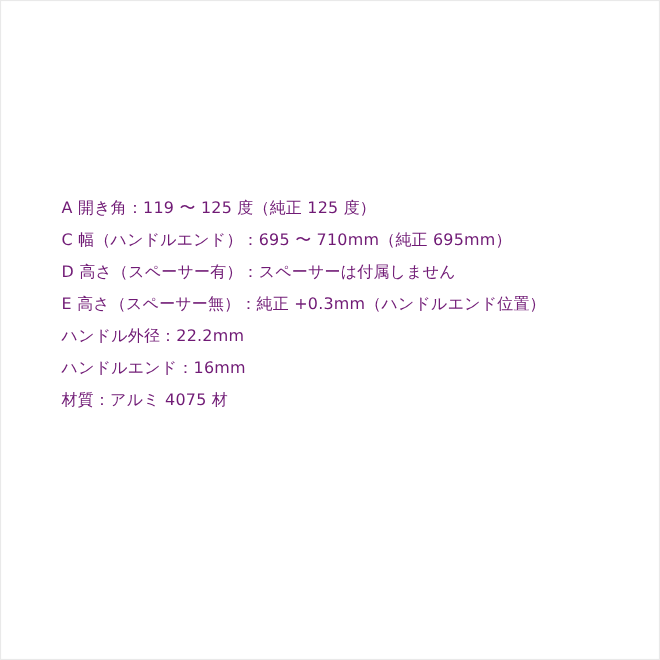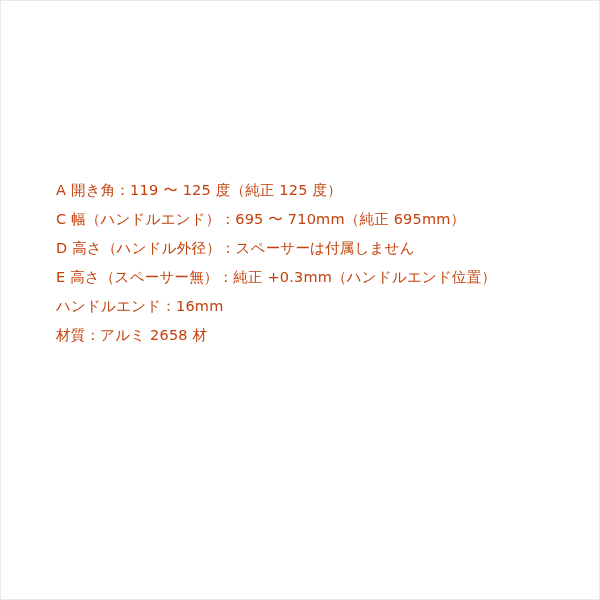--- a/index.html
+++ b/index.html
@@ -33,32 +33,33 @@
   }
   #spec-list {
     position: absolute;
     left: 56px;
     top: 176px;
     width: 500px;
   }
   .spec-line {
     font-size: 14.5px;
     line-height: 29px;
-    color: #c2410c;
+    color: #701a75;
     white-space: nowrap;
     letter-spacing: 0.2px;
   }
 </style>
 </head>
 <body>
 
 <div id="page">
   <div id="frame"></div>
 
   <div id="spec-list">
     <div class="spec-line">A 開き角：119 〜 125 度（純正 125 度）</div>
     <div class="spec-line">C 幅（ハンドルエンド）：695 〜 710mm（純正 695mm）</div>
-    <div class="spec-line">D 高さ（ハンドル外径）：スペーサーは付属しません</div>
+    <div class="spec-line">D 高さ（スペーサー有）：スペーサーは付属しません</div>
     <div class="spec-line">E 高さ（スペーサー無）：純正 +0.3mm（ハンドルエンド位置）</div>
+    <div class="spec-line">ハンドル外径：22.2mm</div>
     <div class="spec-line">ハンドルエンド：16mm</div>
-    <div class="spec-line">材質：アルミ 2658 材</div>
+    <div class="spec-line">材質：アルミ 4075 材</div>
   </div>
 </div>
 
 </body></html>

